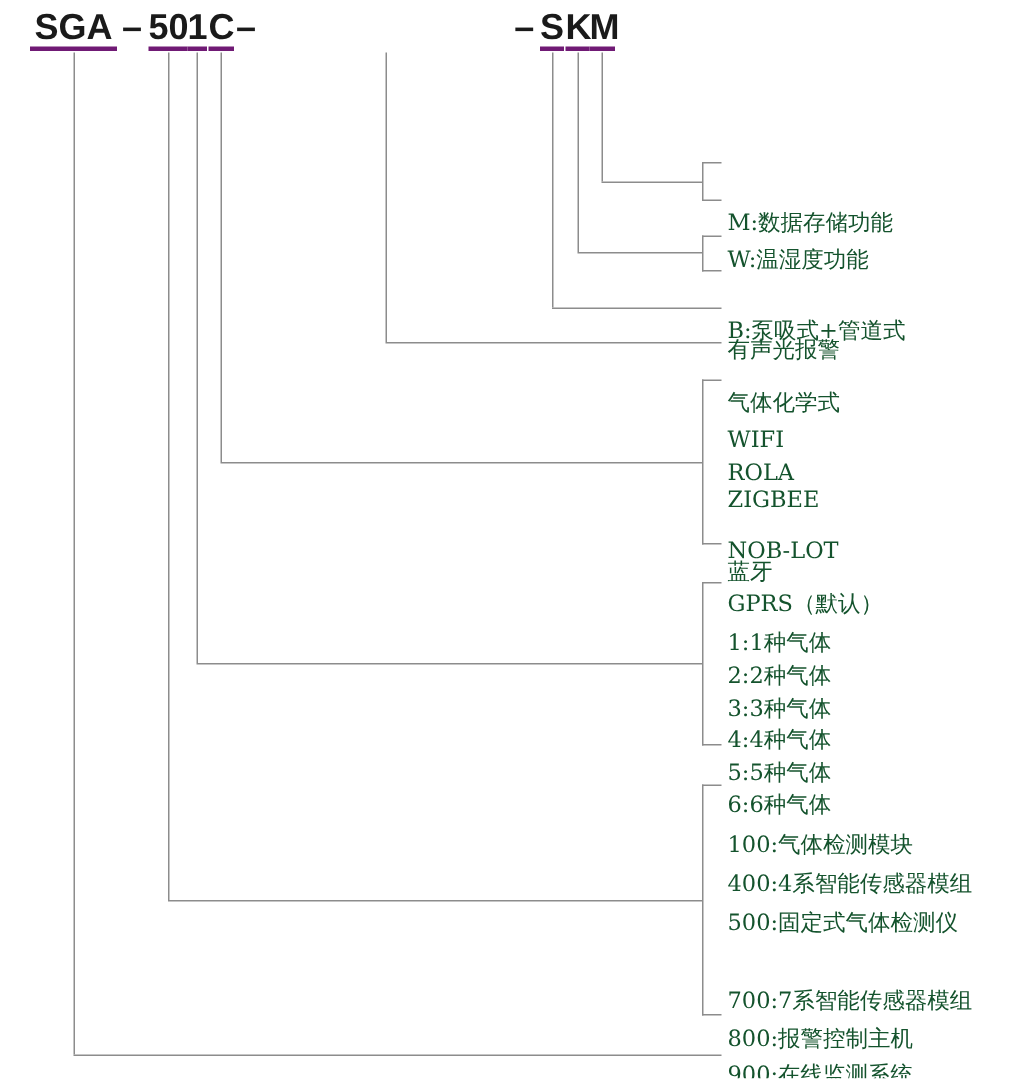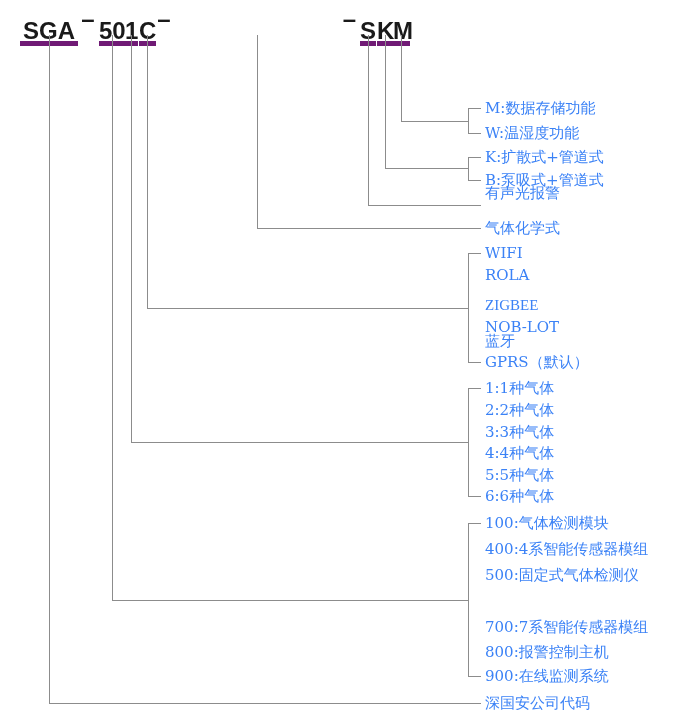--- a/index.html
+++ b/index.html
@@ -18,34 +18,35 @@
     top: 6px;
     height: 28px;
     line-height: 26px;
     font-family: "Liberation Sans", sans-serif;
     font-weight: bold;
     font-size: 24px;
     color: #1a1a1a;
     text-align: center;
     white-space: nowrap;
   }
-  .seg.u { border-bottom: 5px solid #701a75; margin-top: 12px; }
+  .seg.u { border-bottom: 3px solid #701a75; }
   
   .vline, .hline { position: absolute; background: #8c8c8c; }
   .vline { width: 1px; }
   .hline { height: 1px; }
   
   .lbl {
     position: absolute;
     left: 485px;
     height: 18px;
     line-height: 18px;
     font-size: 15px;
-    color: #3b82f6;
+    color: #14532d;
     white-space: nowrap;
+    margin-top: 40px;
   }
 </style>
 </head>
 <body>
 
 <div class="diagram">
 
   <span class="seg u" style="left:20px;width:58px;">SGA</span>
   <span class="seg" style="left:80px;width:16px;">–</span>
   <span class="seg u" style="left:99px;width:26px;">50</span>
@@ -90,28 +91,27 @@
   <div class="vline" style="left:468px;top:388px;height:109px;"></div>
   <div class="hline" style="left:468px;top:388px;width:13px;"></div>
   <div class="hline" style="left:468px;top:496px;width:13px;"></div>
 
   <div class="vline" style="left:468px;top:523px;height:154px;"></div>
   <div class="hline" style="left:468px;top:523px;width:13px;"></div>
   <div class="hline" style="left:468px;top:676px;width:13px;"></div>
 
   <div class="lbl" style="top:99px;">M:数据存储功能</div>
   <div class="lbl" style="top:124px;">W:温湿度功能</div>
-  <div class="lbl" style="top:148px;">K:扩散式+管道式</div>
   <div class="lbl" style="top:171px;">B:泵吸式+管道式</div>
   <div class="lbl" style="top:184px;">有声光报警</div>
   <div class="lbl" style="top:219px;">气体化学式</div>
 
   <div class="lbl" style="top:244px;">WIFI</div>
   <div class="lbl" style="top:266px;">ROLA</div>
-  <div class="lbl" style="top:296px;font-family:Liberation Serif, serif;">ZIGBEE</div>
+  <div class="lbl" style="top:284px;">ZIGBEE</div>
   <div class="lbl" style="top:318px;">NOB-LOT</div>
   <div class="lbl" style="top:332px;">蓝牙</div>
   <div class="lbl" style="top:353px;">GPRS（默认）</div>
 
   <div class="lbl" style="top:379px;">1:1种气体</div>
   <div class="lbl" style="top:401px;">2:2种气体</div>
   <div class="lbl" style="top:423px;">3:3种气体</div>
   <div class="lbl" style="top:444px;">4:4种气体</div>
   <div class="lbl" style="top:466px;">5:5种气体</div>
   <div class="lbl" style="top:487px;">6:6种气体</div>

